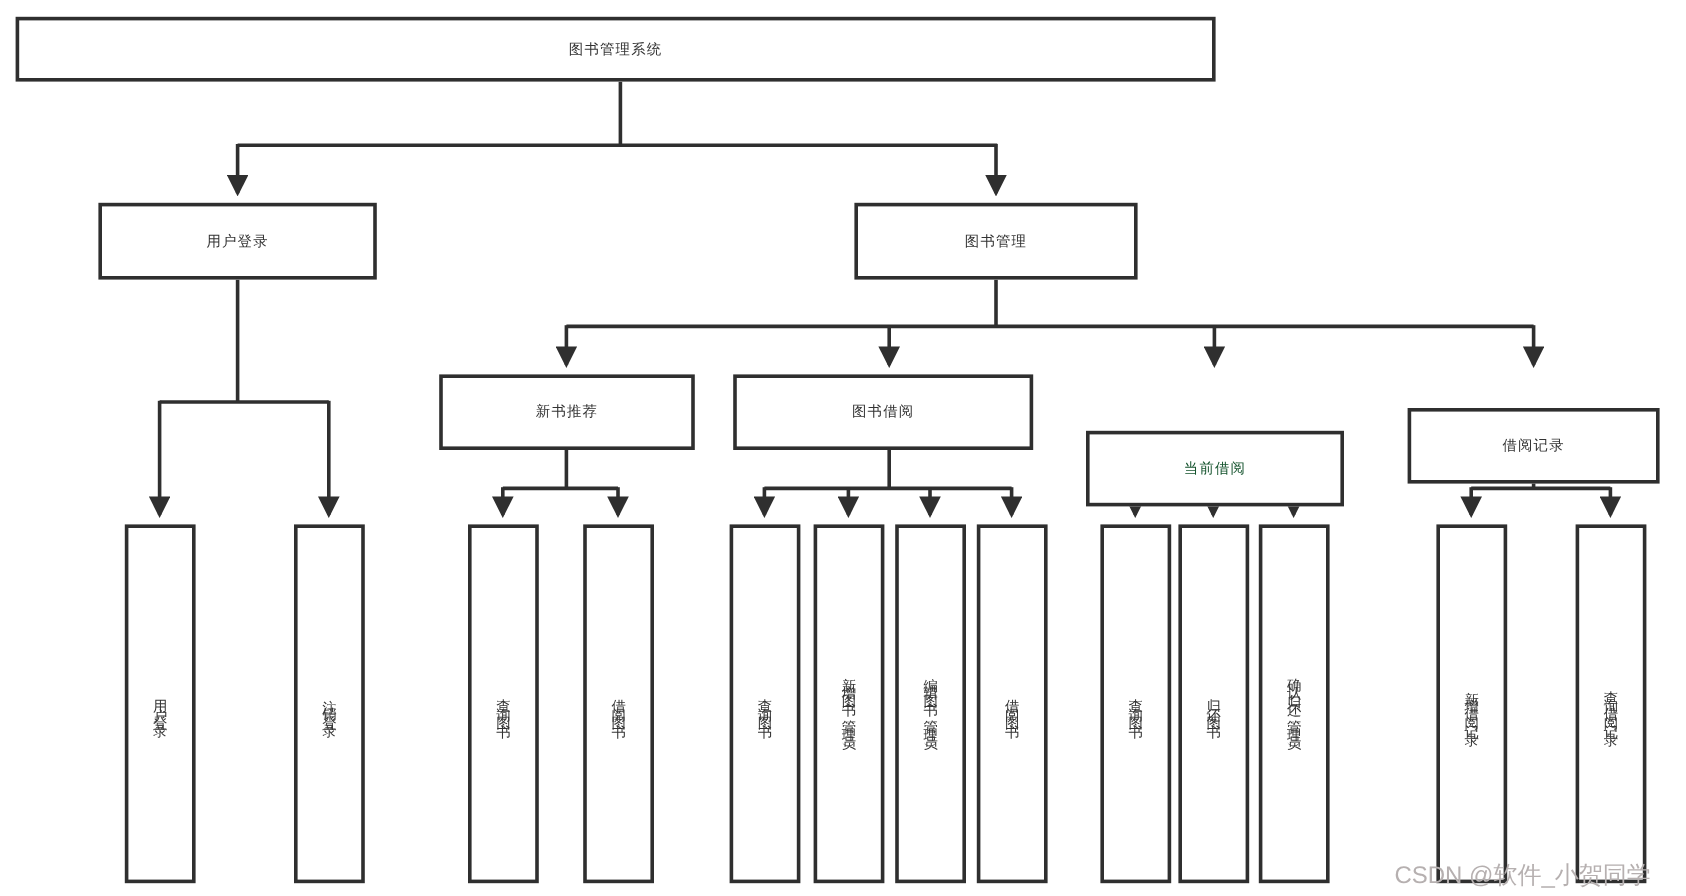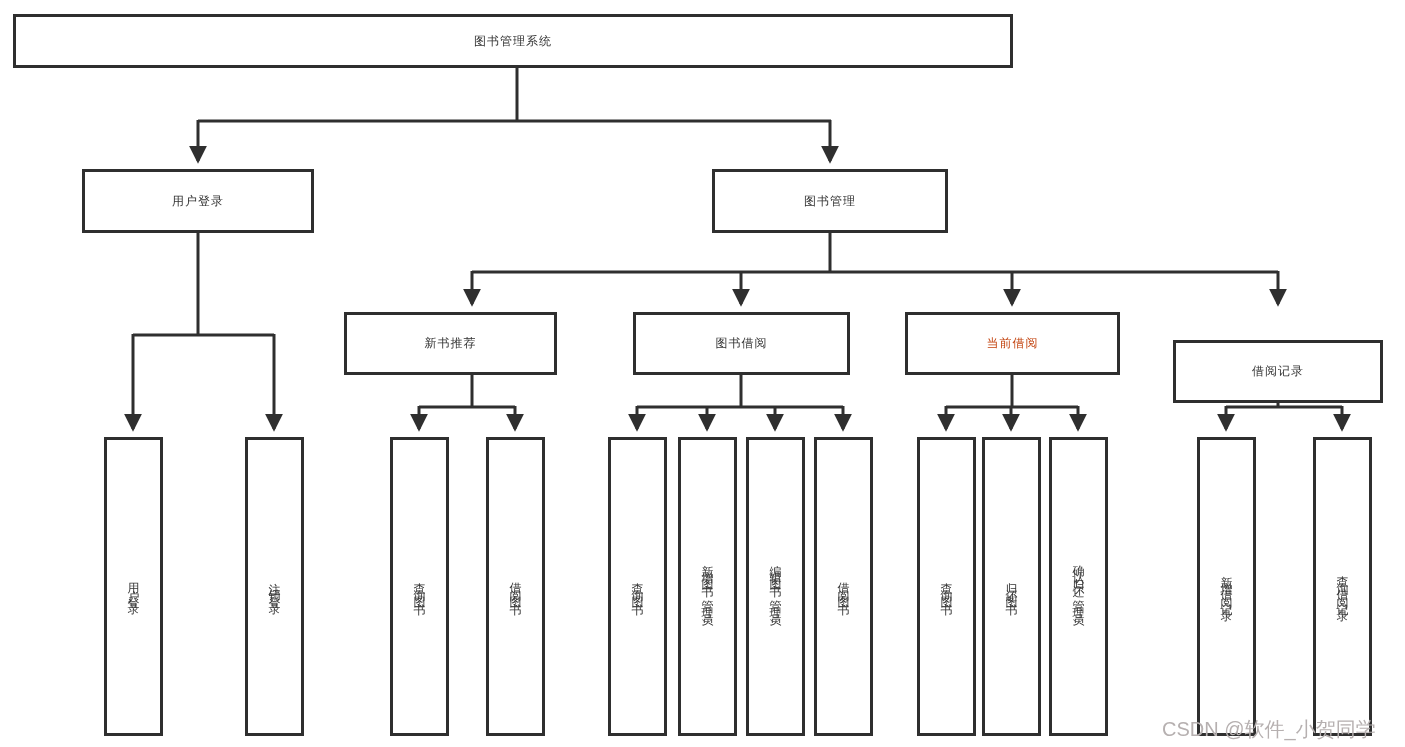--- a/index.html
+++ b/index.html
@@ -12,22 +12,22 @@
   .node{
     position:absolute;box-sizing:border-box;border:3px solid #2f2f2f;background:#ffffff;
     display:flex;align-items:center;justify-content:center;
     color:#333333;font-size:12px;z-index:2;
   }
   .node-h{letter-spacing:1px;}
   .node-root{left:13px;top:14px;width:1000px;height:54px;}
   .node-l1a{left:82px;top:169px;width:232px;height:64px;}
   .node-l1b{left:712px;top:169px;width:236px;height:64px;}
   .node-g{top:312px;height:63px;}
-  .g0{left:344px;width:213px;}
-  .g1{left:633px;width:217px;}
+  .g0{left:366px;width:213px;}
+  .g1{left:611px;width:250px;}
   .g2{left:905px;width:215px;}
   .g3{left:1173px;width:210px;}
   .leaf{top:437px;width:59px;height:299px;}
   .leaf>span{
     writing-mode:vertical-rl;text-orientation:mixed;
     letter-spacing:7px;line-height:1;display:block;
   }
   .a1{left:104px;}  .a2{left:245px;}
   .b1{left:390px;}  .b2{left:486px;}
   .c1{left:608px;}  .c2{left:678px;}  .c3{left:746px;}  .c4{left:814px;}
@@ -93,21 +93,21 @@
     </g>
   </svg>
 
   <div class="node node-h node-root" style="color: rgb(51, 51, 51); border-color: rgb(47, 47, 47);">图书管理系统</div>
 
   <div class="node node-h node-l1a" style="color: rgb(51, 51, 51); border-color: rgb(47, 47, 47);">用户登录</div>
   <div class="node node-h node-l1b" style="color: rgb(51, 51, 51); border-color: rgb(47, 47, 47);">图书管理</div>
 
   <div class="node node-h node-g g0" style="color: rgb(51, 51, 51); border-color: rgb(47, 47, 47);">新书推荐</div>
   <div class="node node-h node-g g1" style="color: rgb(51, 51, 51); border-color: rgb(47, 47, 47);">图书借阅</div>
-  <div class="node node-h node-g g2" style="color: #c2410c; border-color: rgb(47, 47, 47);">当前借阅</div>
+  <div class="node node-h node-g g2" style="color: #14532d; border-color: rgb(47, 47, 47); margin-top: 47px;">当前借阅</div>
   <div class="node node-h node-g g3" style="color: rgb(51, 51, 51); border-color: rgb(47, 47, 47); margin-top: 28px;">借阅记录</div>
 
   <div class="node leaf a1" style="color: rgb(51, 51, 51); border-color: rgb(47, 47, 47);">
     <span>用户登录</span>
   </div>
   <div class="node leaf a2" style="color: rgb(51, 51, 51); border-color: rgb(47, 47, 47);">
     <span>注销登录</span>
   </div>
 
   <div class="node leaf b1" style="color: rgb(51, 51, 51); border-color: rgb(47, 47, 47);">

